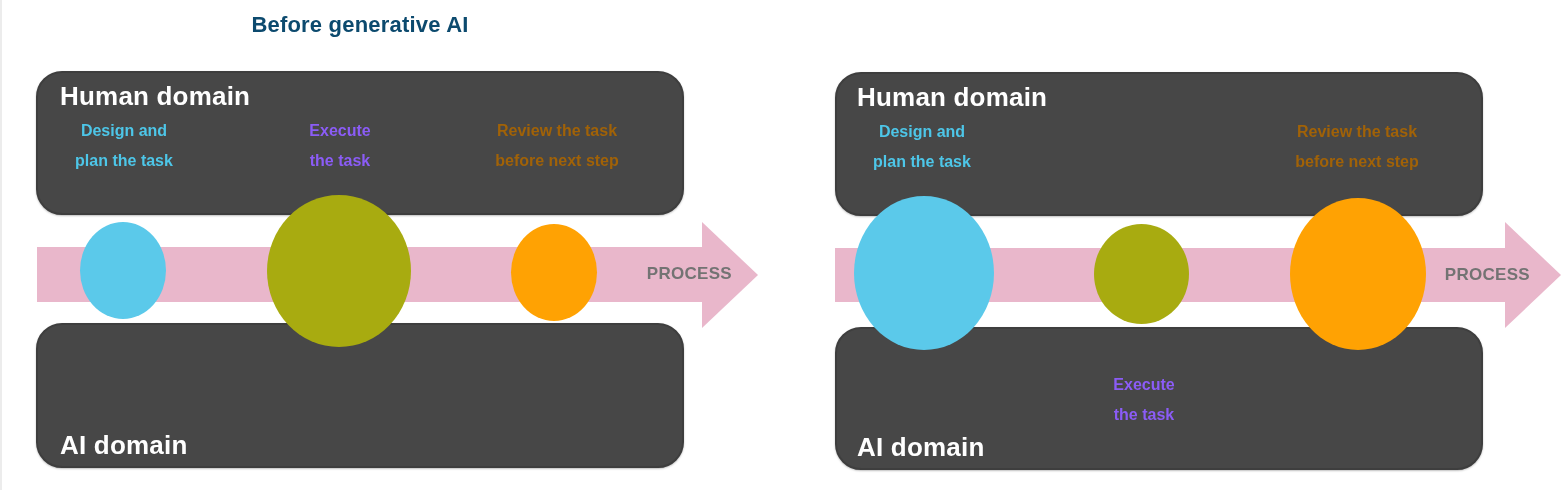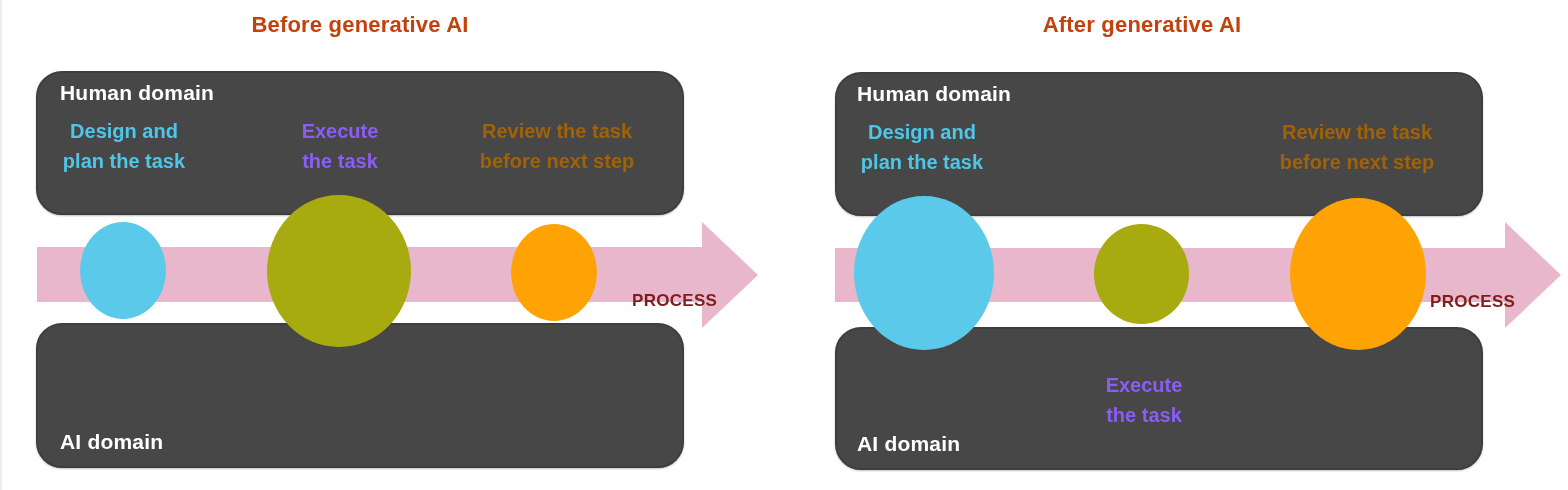--- a/index.html
+++ b/index.html
@@ -3,44 +3,43 @@
 <meta charset="utf-8">
 <style>
   html,body{margin:0;padding:0;background:#ffffff;}
   #canvas{
     position:relative;width:1568px;height:490px;background:#ffffff;
     font-family:"Liberation Sans","DejaVu Sans",sans-serif;overflow:hidden;
     border-left:2px solid #ececec;box-sizing:border-box;
   }
   .abs{position:absolute;}
   .panel-title{
-    font-size:22px;font-weight:bold;color:#c2410c;text-align:center;letter-spacing:0.2px;
+    font-size:22px;font-weight:bold;color:#0c4a6e;text-align:center;letter-spacing:0.2px;
   }
   .domain-box{
     background:#474747;border:2px solid #3e3e3e;border-radius:26px;box-sizing:border-box;
     box-shadow:0 1px 2px rgba(0,0,0,0.25);
   }
   .domain-label{
-    font-size:21px;font-weight:bold;color:#ffffff;letter-spacing:0.2px;
+    font-size:26px;font-weight:bold;color:#ffffff;letter-spacing:0.2px;
   }
   .step-label{
-    font-size:20px;font-weight:bold;text-align:center;line-height:30px;white-space:pre-line;
+    font-size:16px;font-weight:bold;text-align:center;line-height:30px;white-space:pre-line;
   }
   .c-blue{color:#4DC6E8;}
   .c-olive{color:#8b5cf6;}
   .c-orange{color:#a16207;}
   .arrow-body{background:#E9B7CB;}
   .arrow-head{
     width:0;height:0;border-top:53px solid transparent;border-bottom:53px solid transparent;
     border-left:56px solid #E9B7CB;
   }
   .process-label{
-    font-size:17px;font-weight:bold;color:#7f1d1d;text-align:left;letter-spacing:0.3px;
+    font-size:17px;font-weight:bold;color:#737373;text-align:right;letter-spacing:0.3px;
     line-height:17px;
-    margin-top:27px;
   }
   .circle{border-radius:50%;}
   .fill-blue{background:#5BC9EA;}
   .fill-olive{background:#A8AB10;}
   .fill-orange{background:#FFA203;}
 </style>
 </head>
 <body>
 
 <div id="canvas">
@@ -64,21 +63,20 @@
     <div class="abs arrow-body" style="left:35px;top:247px;width:665px;height:55px;"></div>
     <div class="abs arrow-head" style="left:700px;top:222px;"></div>
     <div class="abs process-label" style="left:630px;top:265px;width:100px;">PROCESS</div>
 
     <div class="abs circle fill-blue" style="left:78px;top:222px;width:86px;height:97px;"></div>
     <div class="abs circle fill-olive" style="left:265px;top:195px;width:144px;height:152px;"></div>
     <div class="abs circle fill-orange" style="left:509px;top:224px;width:86px;height:97px;"></div>
   </div>
 
   <div class="abs" style="left:784px;top:0;width:784px;height:490px;">
-    <div class="abs panel-title" style="left:32px;top:12px;width:648px;">After generative AI</div>
 
     <div class="abs domain-box" style="left:49px;top:72px;width:648px;height:144px;"></div>
     <div class="abs domain-label" style="left:71px;top:82px;">Human domain</div>
 
     <div class="abs step-label c-blue" style="left:46px;top:117px;width:180px;">Design and
 plan the task</div>
     <div class="abs step-label c-orange" style="left:461px;top:117px;width:220px;">Review the task
 before next step</div>
 
     <div class="abs domain-box" style="left:49px;top:327px;width:648px;height:143px;"></div>

